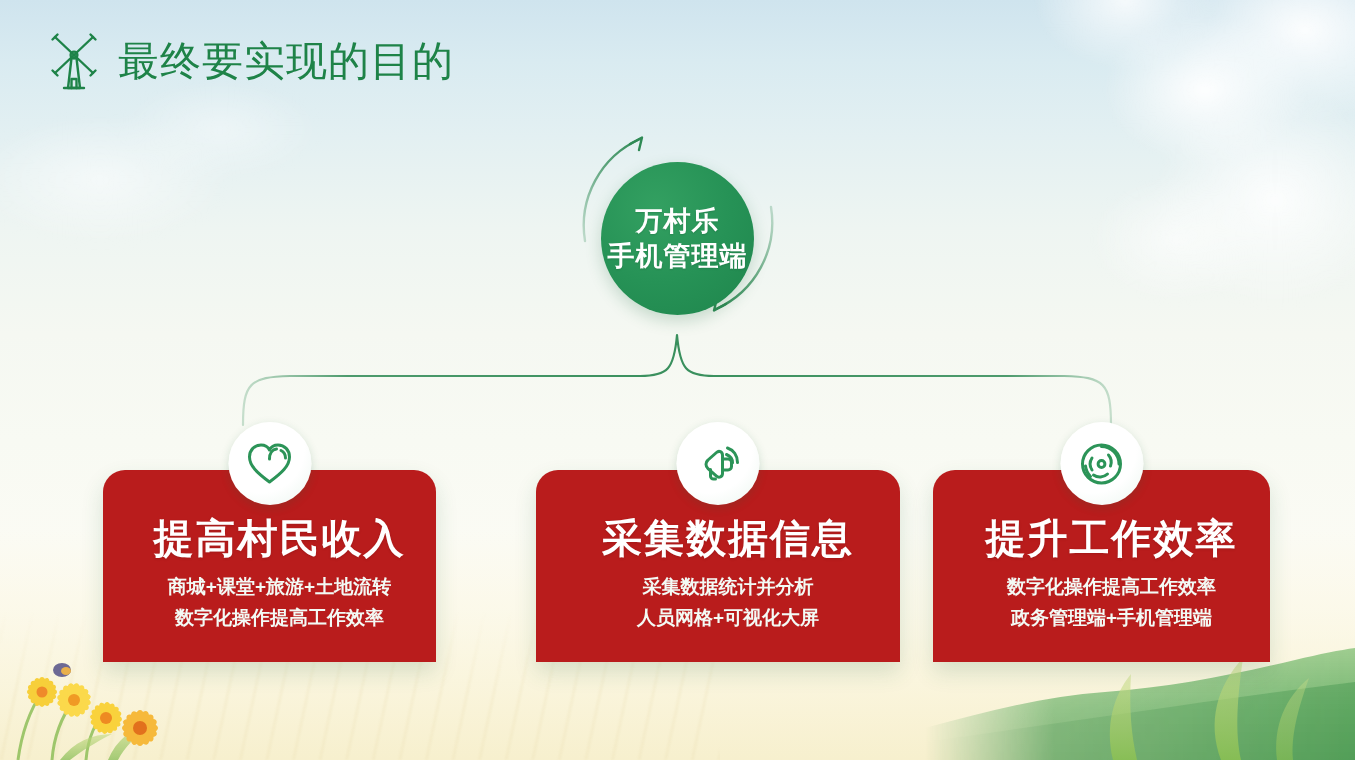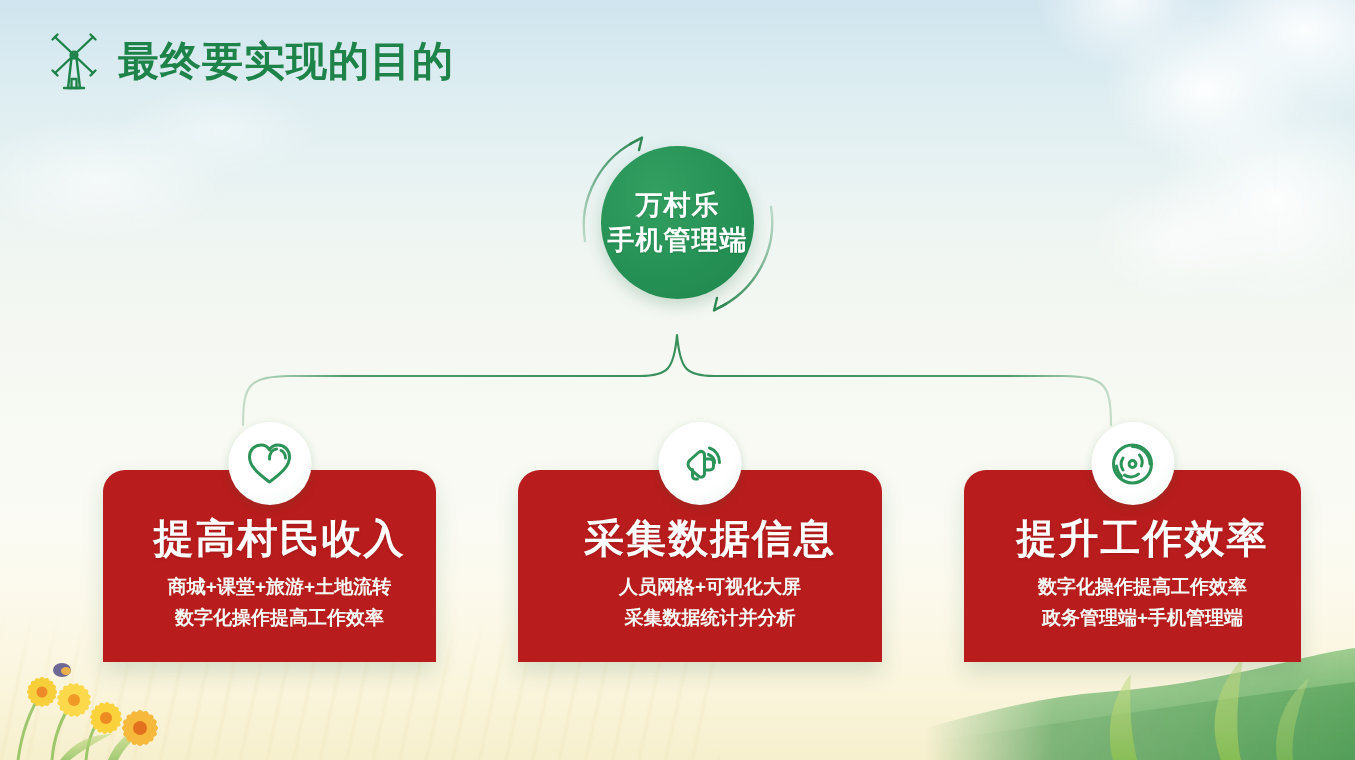--- a/index.html
+++ b/index.html
@@ -100,39 +100,39 @@
     position: absolute;
     left: 48px;
     top: 32px;
     display: flex;
     align-items: center;
     gap: 18px;
   }
   .title-icon { width: 52px; height: 58px; display: block; }
   .title-text {
     font-size: 41px;
-    font-weight: 700;
+    font-weight: 400;
     color: #1e8348;
     letter-spacing: 1px;
     white-space: nowrap;
   }
 
   
   .hub-wrap {
     position: absolute;
     left: 578px;
     top: 123px;
     width: 200px;
     height: 200px;
   }
   .hub-arrows { position: absolute; inset: 0; }
   .hub-circle {
     position: absolute;
     left: 23px;
-    top: 23px;
+    top: 39px;
     width: 153px;
     height: 153px;
     border-radius: 50%;
     background: radial-gradient(circle at 36% 30%, #33a061 0%, #269256 52%, #1f854c 100%);
     box-shadow: 0 6px 16px rgba(31,110,66,.22);
     display: flex;
     flex-direction: column;
     align-items: center;
     justify-content: center;
     gap: 2px;
@@ -163,22 +163,22 @@
     height: 192px;
     background: #b91c1c;
     border-radius: 22px 22px 0 0;
     box-shadow: 0 10px 22px rgba(30,100,60,.16);
     display: flex;
     flex-direction: column;
     align-items: center;
     padding-left: 20px;
   }
   .card-1 { left: 103px; }
-  .card-2 { left: 518px; width: 344px; }
-  .card-3 { left: 964px; width: 317px; }
+  .card-2 { left: 536px; width: 344px; }
+  .card-3 { left: 933px; width: 317px; }
 
   .card-badge {
     position: absolute;
     top: -48px;
     left: 50%;
     transform: translateX(-50%);
     width: 83px;
     height: 83px;
     border-radius: 50%;
     background: radial-gradient(circle at 38% 32%, #ffffff 0%, #ffffff 58%, #eaf5ee 100%);
@@ -418,22 +418,22 @@
           <path d="M13.5 19 L22 11.5 C24.5 9.2 28 10.8 28 14.2 L28 32.5 C28 35.8 24.5 37.4 22 35.2 L13.5 27.6 C12.2 26.5 11.5 25 11.5 23.3 C11.5 21.6 12.2 20.1 13.5 19 Z"></path>
           <path d="M28 18 L33.5 18 C35.5 18 37 19.5 37 21.5 L37 25.5 C37 27.5 35.5 29 33.5 29 L28 29"></path>
           <path d="M33 7 C39 9 43 14.5 43 21.5"></path>
           <path d="M32 13.5 C35.5 15 38 18 38 21.8"></path>
           <path d="M16 28.5 L16 35 C16 36.6 17.3 38 19 38 L21 38"></path>
         </g>
       </svg>
     </div>
     <div class="card-title">采集数据信息</div>
     <div class="card-sub">
+      <div>采集数据统计并分析</div>
       <div>人员网格+可视化大屏</div>
-      <div>采集数据统计并分析</div>
     </div>
   </div>
 
   <div class="card card-3">
     <div class="card-badge">
       <svg width="48" height="48" viewBox="0 0 48 48" aria-hidden="true">
         <g fill="none" stroke="#2c9458" stroke-width="3" stroke-linecap="round">
           <circle cx="24" cy="24" r="19"></circle>
           <path d="M24 6.5 A17.5 17.5 0 0 1 41.5 24"></path>
           <path d="M13 36.5 A17.5 17.5 0 0 1 8 26"></path>

